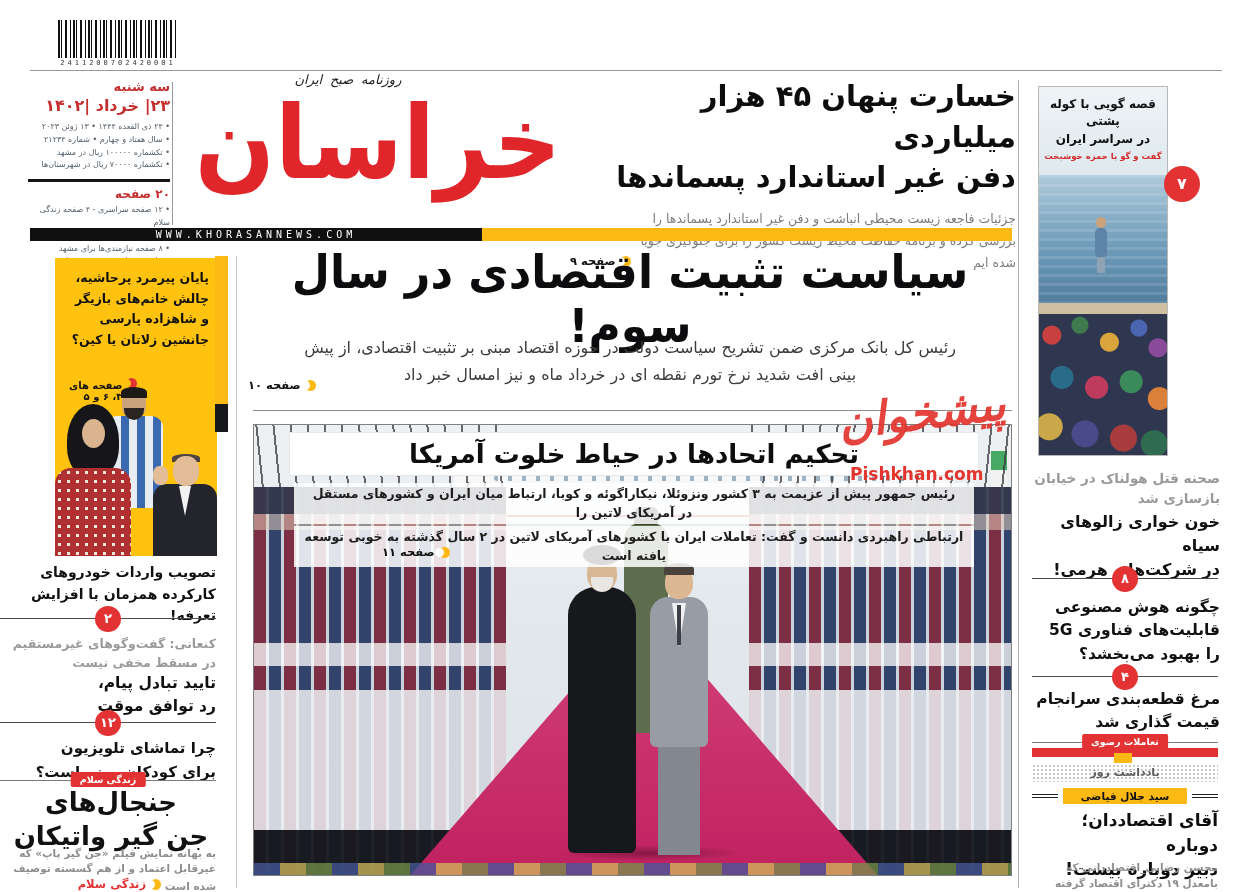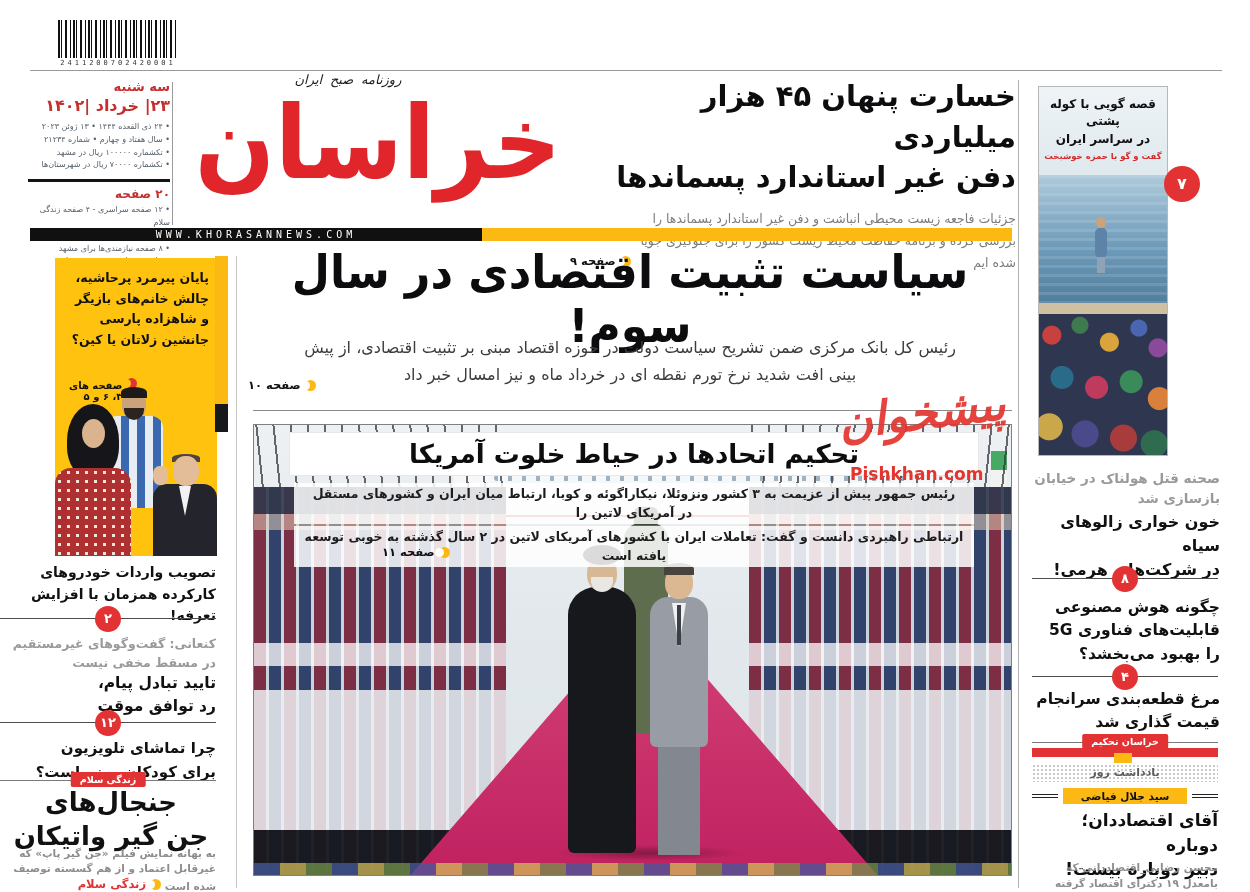--- a/index.html
+++ b/index.html
@@ -265,21 +265,21 @@
     <div>را بهبود می‌بخشد؟</div>
   </div>
   <div class="abs divider" style="left:1032px; top:676px; width:186px;">
     <div class="badge-circle">۴</div>
   </div>
   <div class="abs rs-text rs-i3 t-bold">
     <div>مرغ قطعه‌بندی سرانجام</div>
     <div>قیمت گذاری شد</div>
   </div>
   <div class="abs divider" style="left:1032px; top:742px; width:186px; border-color:#7a7a7a;">
-    <div class="red-label">خراسان تحکیم</div>
+    <div class="red-label">تعاملات رضوی</div>
   </div>
 
   <div class="abs note-bar"></div>
   <div class="abs note-notch"></div>
   <div class="abs note-head">یادداشت روز</div>
   <div class="abs author-wrap">
     <div class="a-line"></div>
     <div class="author-label">سید جلال فیاضی</div>
     <div class="a-line"></div>
   </div>

